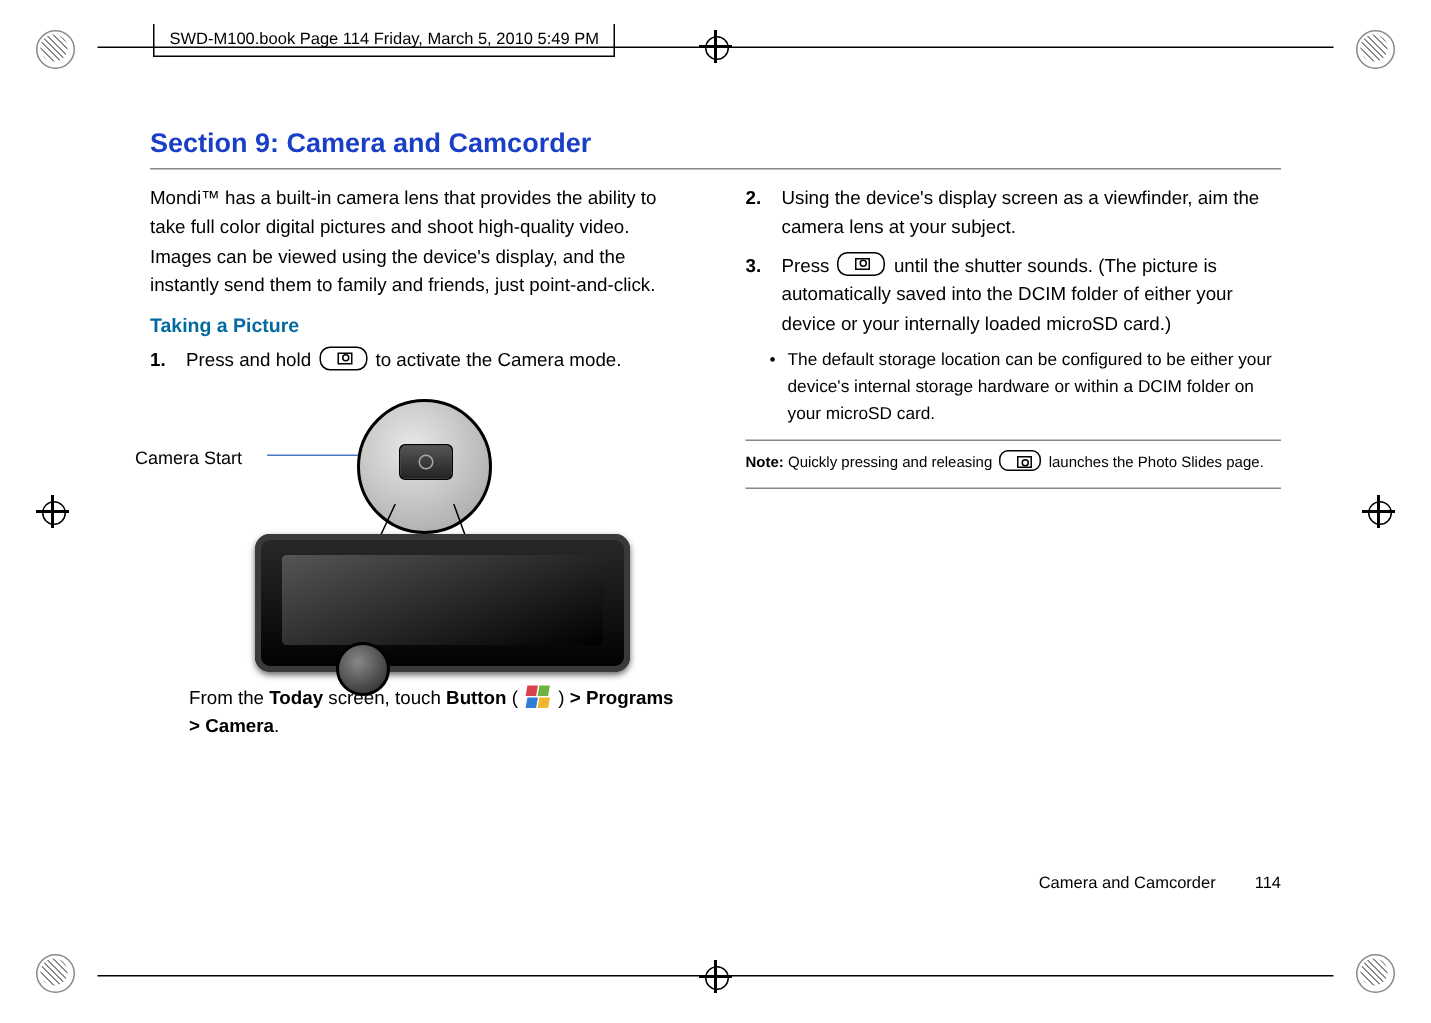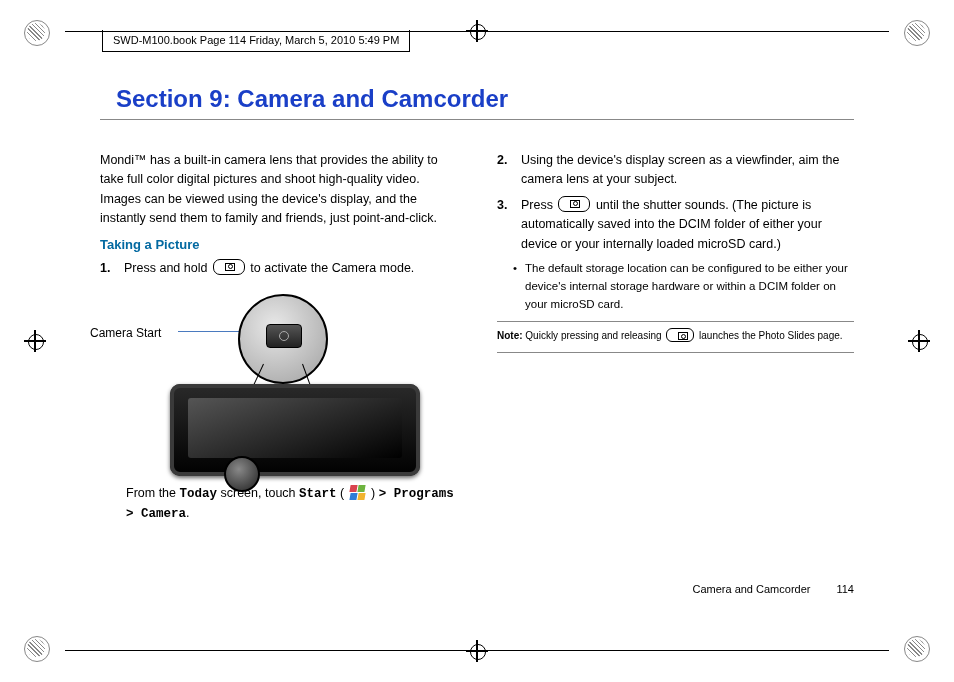--- a/index.html
+++ b/index.html
@@ -61,49 +61,49 @@
     position: absolute;
     background: #000;
   }
   .crop-line.top { left: 65px; right: 65px; top: 31px; height: 1px; }
   .crop-line.bot { left: 65px; right: 65px; bottom: 31px; height: 1px; }
 
   
   .header-box {
     position: absolute;
     left: 102px;
-    top: 30px;
+    top: 16px;
     border: 1px solid #000;
     border-top: none;
     padding: 4px 10px 5px 10px;
     font-size: 11px;
   }
 
   
   .page {
     position: absolute;
     left: 100px;
     right: 100px;
     top: 85px;
     bottom: 75px;
   }
 
   h1.section-title {
     color: #1a3fc7;
     font-weight: 700;
-    font-size: 24px;
-    margin: 0 0 6px 16px;
+    font-size: 18px;
+    margin: 0 0 6px 0;
   }
   .rule { height: 1px; background: #888; margin-bottom: 10px; }
 
   .cols {
     display: flex;
     gap: 40px;
   }
-  .col { flex: 1; font-size: 12.5px; line-height: 1.55; margin-top: 21px; }
+  .col { flex: 1; font-size: 12.5px; line-height: 1.55; }
 
   p.intro { margin: 0 0 6px 0; }
 
   h2.sub {
     color: #0369a1;
     font-size: 13px;
     font-weight: 700;
     margin: 4px 0 4px 0;
   }
 
@@ -264,21 +264,21 @@
   .footer {
     position: absolute;
     right: 0;
     bottom: 12px;
     font-size: 11px;
     color: #000;
     display: flex;
     gap: 26px;
   }
 
-  .bold { font-weight: 700; font-family: Liberation Mono, monospace; }
+  .bold { font-weight: 700; }
 </style>
 </head>
 <body>
 
 <div class="reg-mark tl">
     <div class="circle c1"></div>
     <div class="hatch"></div>
   </div>
 <div class="reg-mark tr">
     <div class="circle c1"></div>
@@ -336,21 +336,21 @@
           <div class="cam-btn"></div>
         </div>
         <div class="zoom-line1"></div>
         <div class="zoom-line2"></div>
         <div class="device"></div>
         <div class="small-circle"></div>
       </div>
 
 
       <div class="num-item" style="padding-left:26px">
-        <span>From the </span><span class="bold">Today</span><span> screen, touch </span><span class="bold">Start</span><span> ( </span><span class="win-start-icon"><span class="q r"></span><span class="q g"></span><span class="q b"></span><span class="q y"></span></span><span> ) </span><span class="bold">&gt; Programs &gt; Camera</span><span>.</span>
+        <span>From the </span><span class="bold">Today</span><span> screen, touch </span><span class="bold">Button</span><span> ( </span><span class="win-start-icon"><span class="q r"></span><span class="q g"></span><span class="q b"></span><span class="q y"></span></span><span> ) </span><span class="bold">&gt; Programs &gt; Camera</span><span>.</span>
       </div>
     </div>
 
     <div class="col">
       <div class="num-item">
         <span class="n">2.</span>
         <span>Using the device's display screen as a viewfinder, aim the camera lens at your subject.</span>
       </div>
 
       <div class="num-item">

